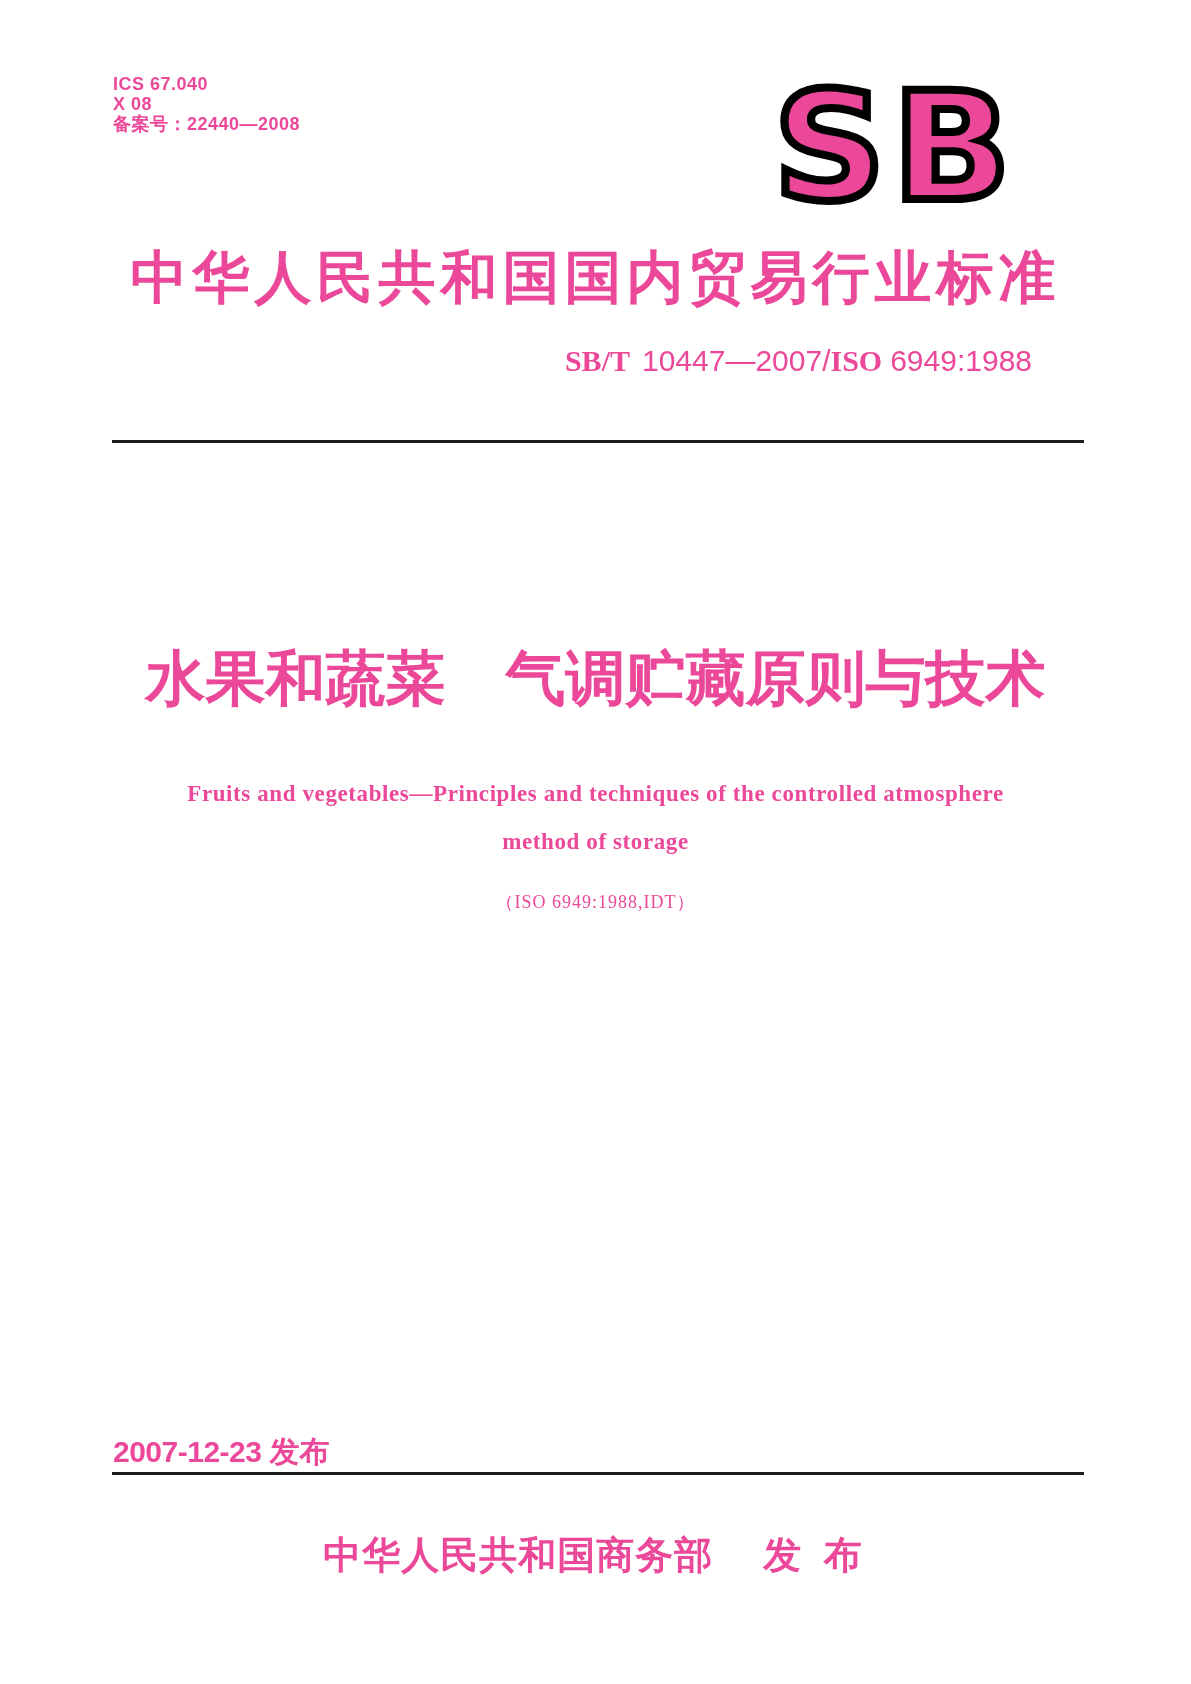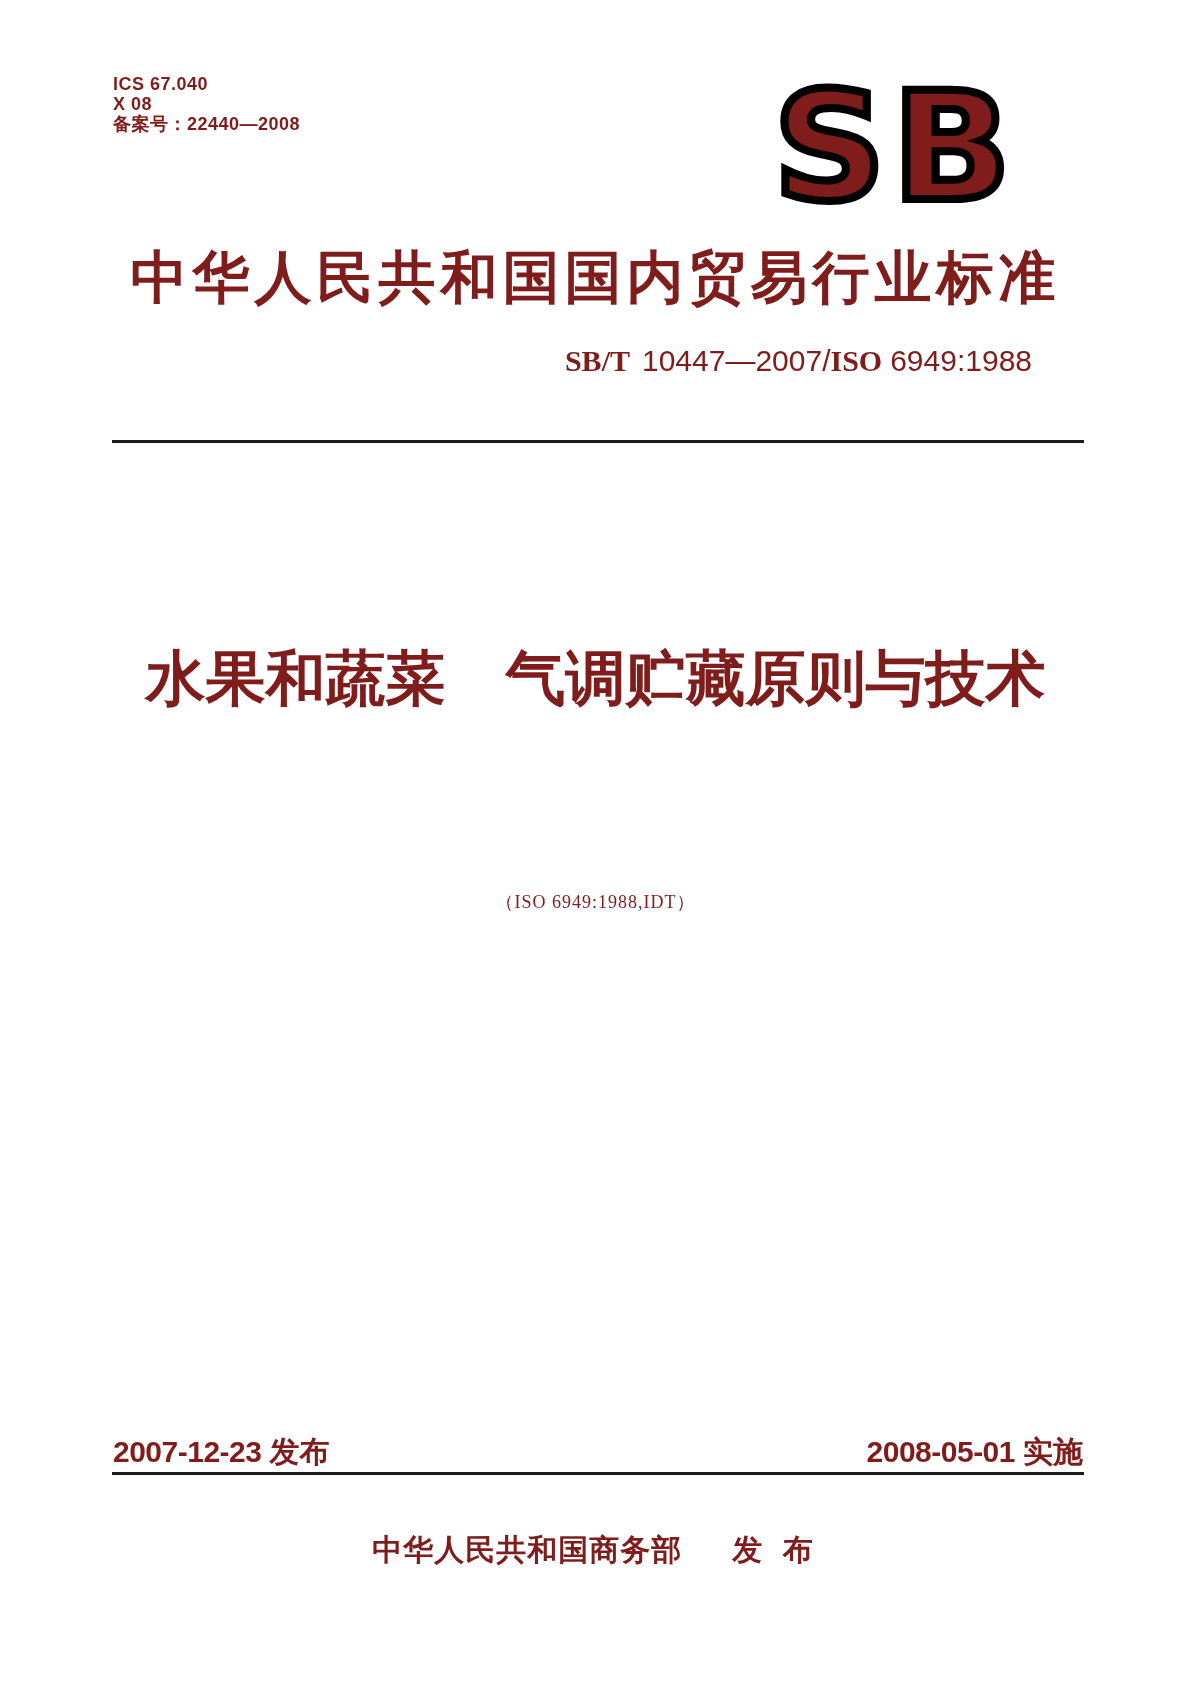--- a/index.html
+++ b/index.html
@@ -1,21 +1,21 @@
 <!DOCTYPE html>
 <html><head>
 <meta charset="utf-8">
 <style>
   html,body{margin:0;padding:0;background:#ffffff;}
   .page{
     position:relative;
     width:1191px;
     height:1684px;
     background:#ffffff;
-    color:#7f1d1d;
+    color:#ec4899;
     font-family:"Liberation Sans","DejaVu Sans",sans-serif;
     overflow:hidden;
   }
   
   .meta{
     position:absolute;left:113px;top:74px;
     font-size:18px;line-height:20px;font-weight:600;
     letter-spacing:0.5px;
   }
   
@@ -69,21 +69,21 @@
     font-family:"Liberation Serif","DejaVu Serif",serif;
     font-weight:400;font-size:18px;letter-spacing:1px;
   }
   
   .date{position:absolute;top:1432px;font-size:30px;font-weight:600;white-space:nowrap;}
   .date-issue{left:113px;}
   .date-impl{right:108px;}
   .date .d{letter-spacing:-0.5px;margin-right:8px;}
   .publisher{
     position:absolute;left:0;top:1530px;width:100%;
-    text-align:center;font-size:30px;font-weight:600;
+    text-align:center;font-size:38px;font-weight:600;
     letter-spacing:1px;white-space:nowrap;
   }
   .publish-label{margin-left:50px;letter-spacing:6px;}
 </style>
 </head>
 <body>
 
 <div class="page">
 
   <div class="meta">
@@ -99,30 +99,31 @@
   <div class="std-title">中华人民共和国国内贸易行业标准</div>
 
   <div class="std-code">
     <span class="code-serif code-prefix">SB/T</span><span class="code-sans">10447—2007/</span><span class="code-serif">ISO</span><span class="code-sans code-intl">6949:1988</span>
   </div>
 
   <div class="rule rule-top"></div>
 
   <div class="title-zh">水果和蔬菜　气调贮藏原则与技术</div>
 
+  <div class="title-en">
+    <div>Fruits and vegetables—Principles and techniques of the controlled atmosphere</div>
+    <div>method of storage</div>
+  </div>
 
   <div class="adoption">（ISO 6949:1988,IDT）</div>
 
   <div class="date date-issue">
     <span class="d">2007-12-23</span><span>发布</span>
   </div>
 
-  <div class="date date-impl">
-    <span class="d">2008-05-01</span><span>实施</span>
-  </div>
 
   <div class="rule rule-bottom"></div>
 
   <div class="publisher">
     <span>中华人民共和国商务部</span><span class="publish-label">发 布</span>
   </div>
 
 </div>
 
 </body></html>

